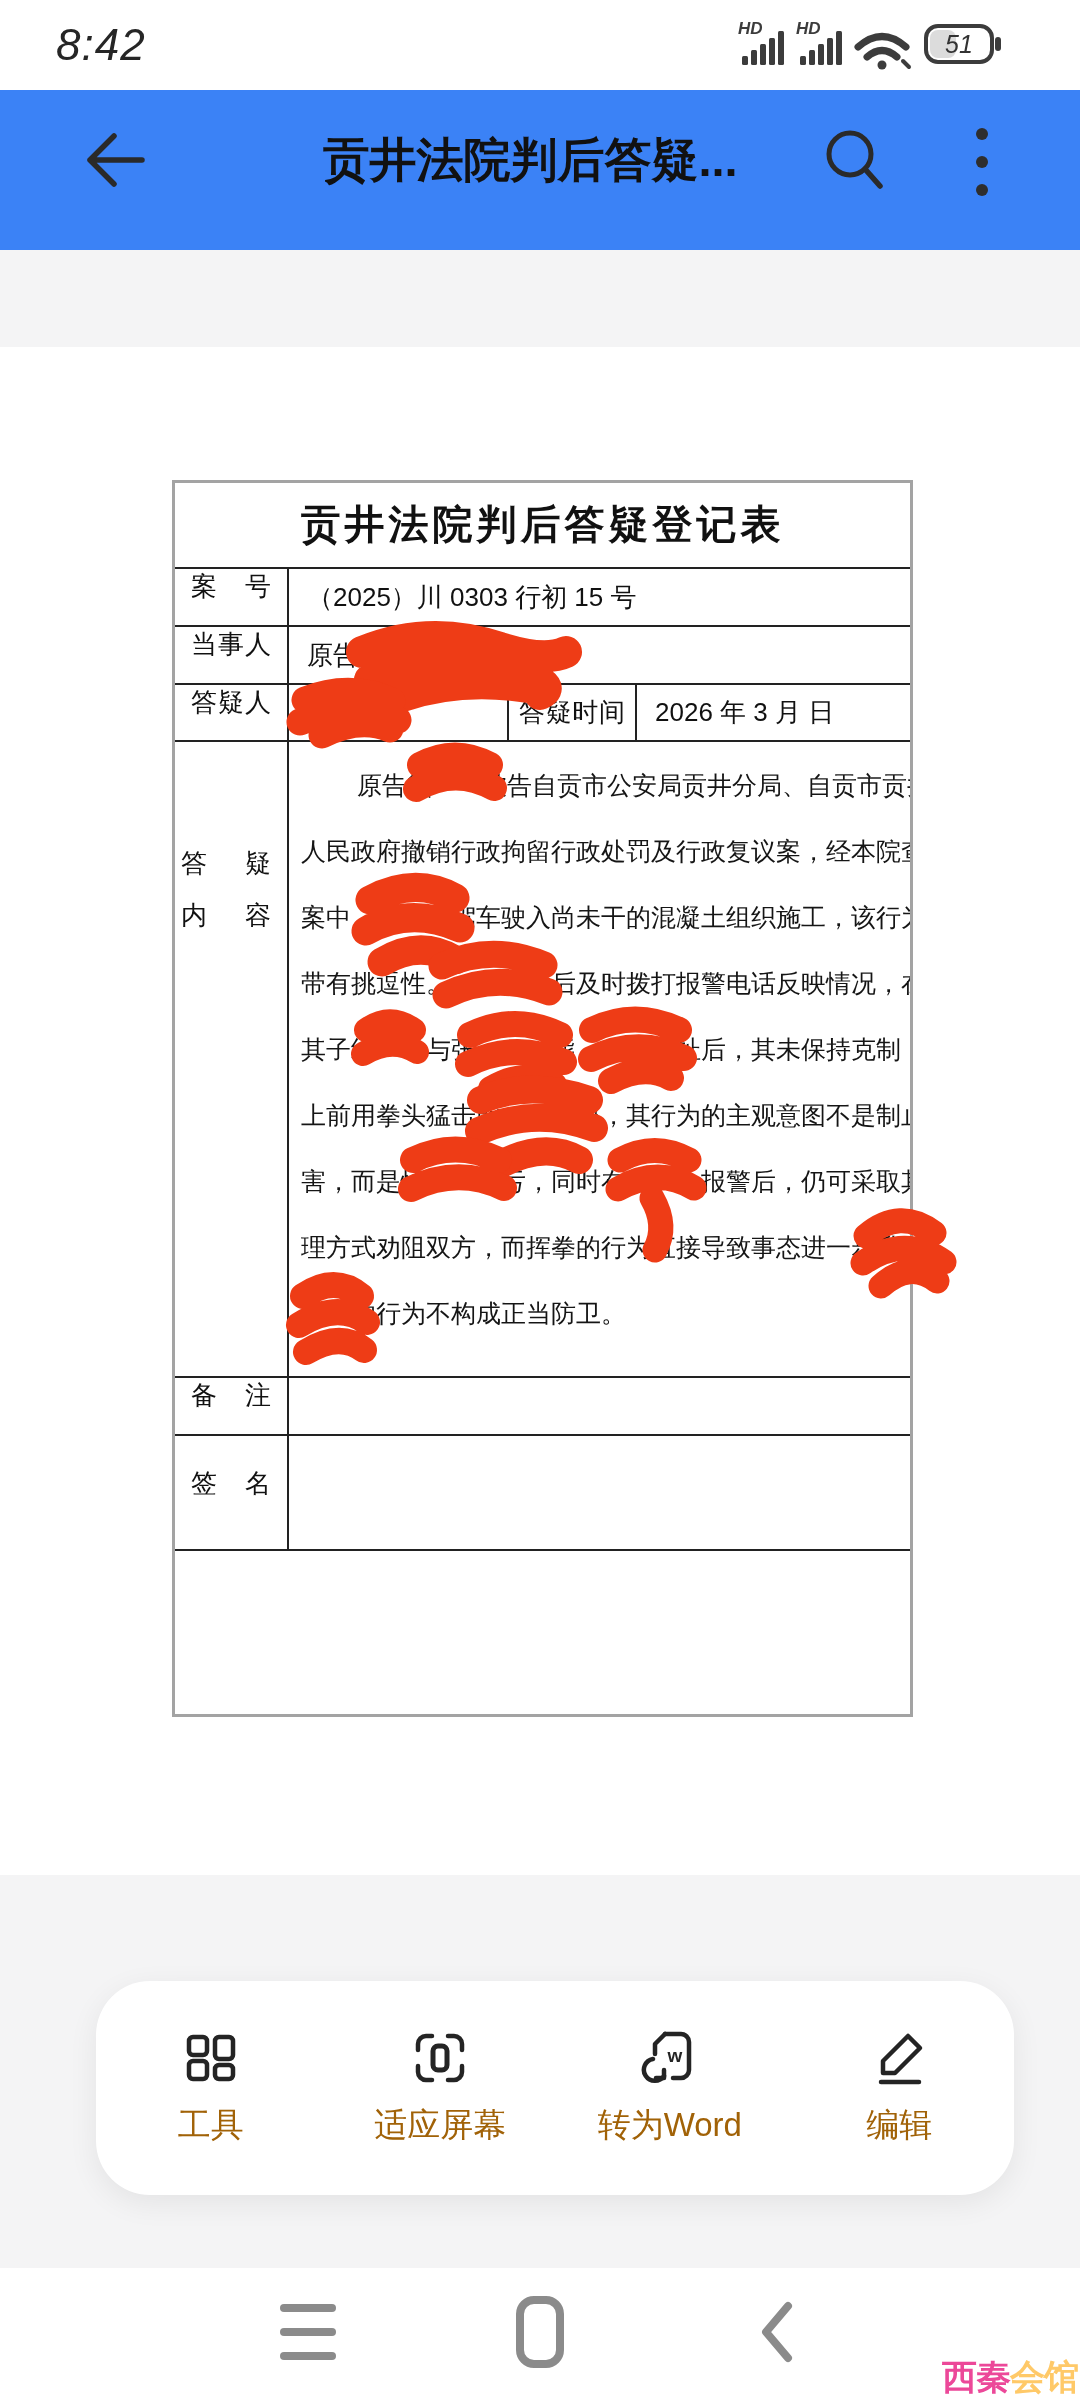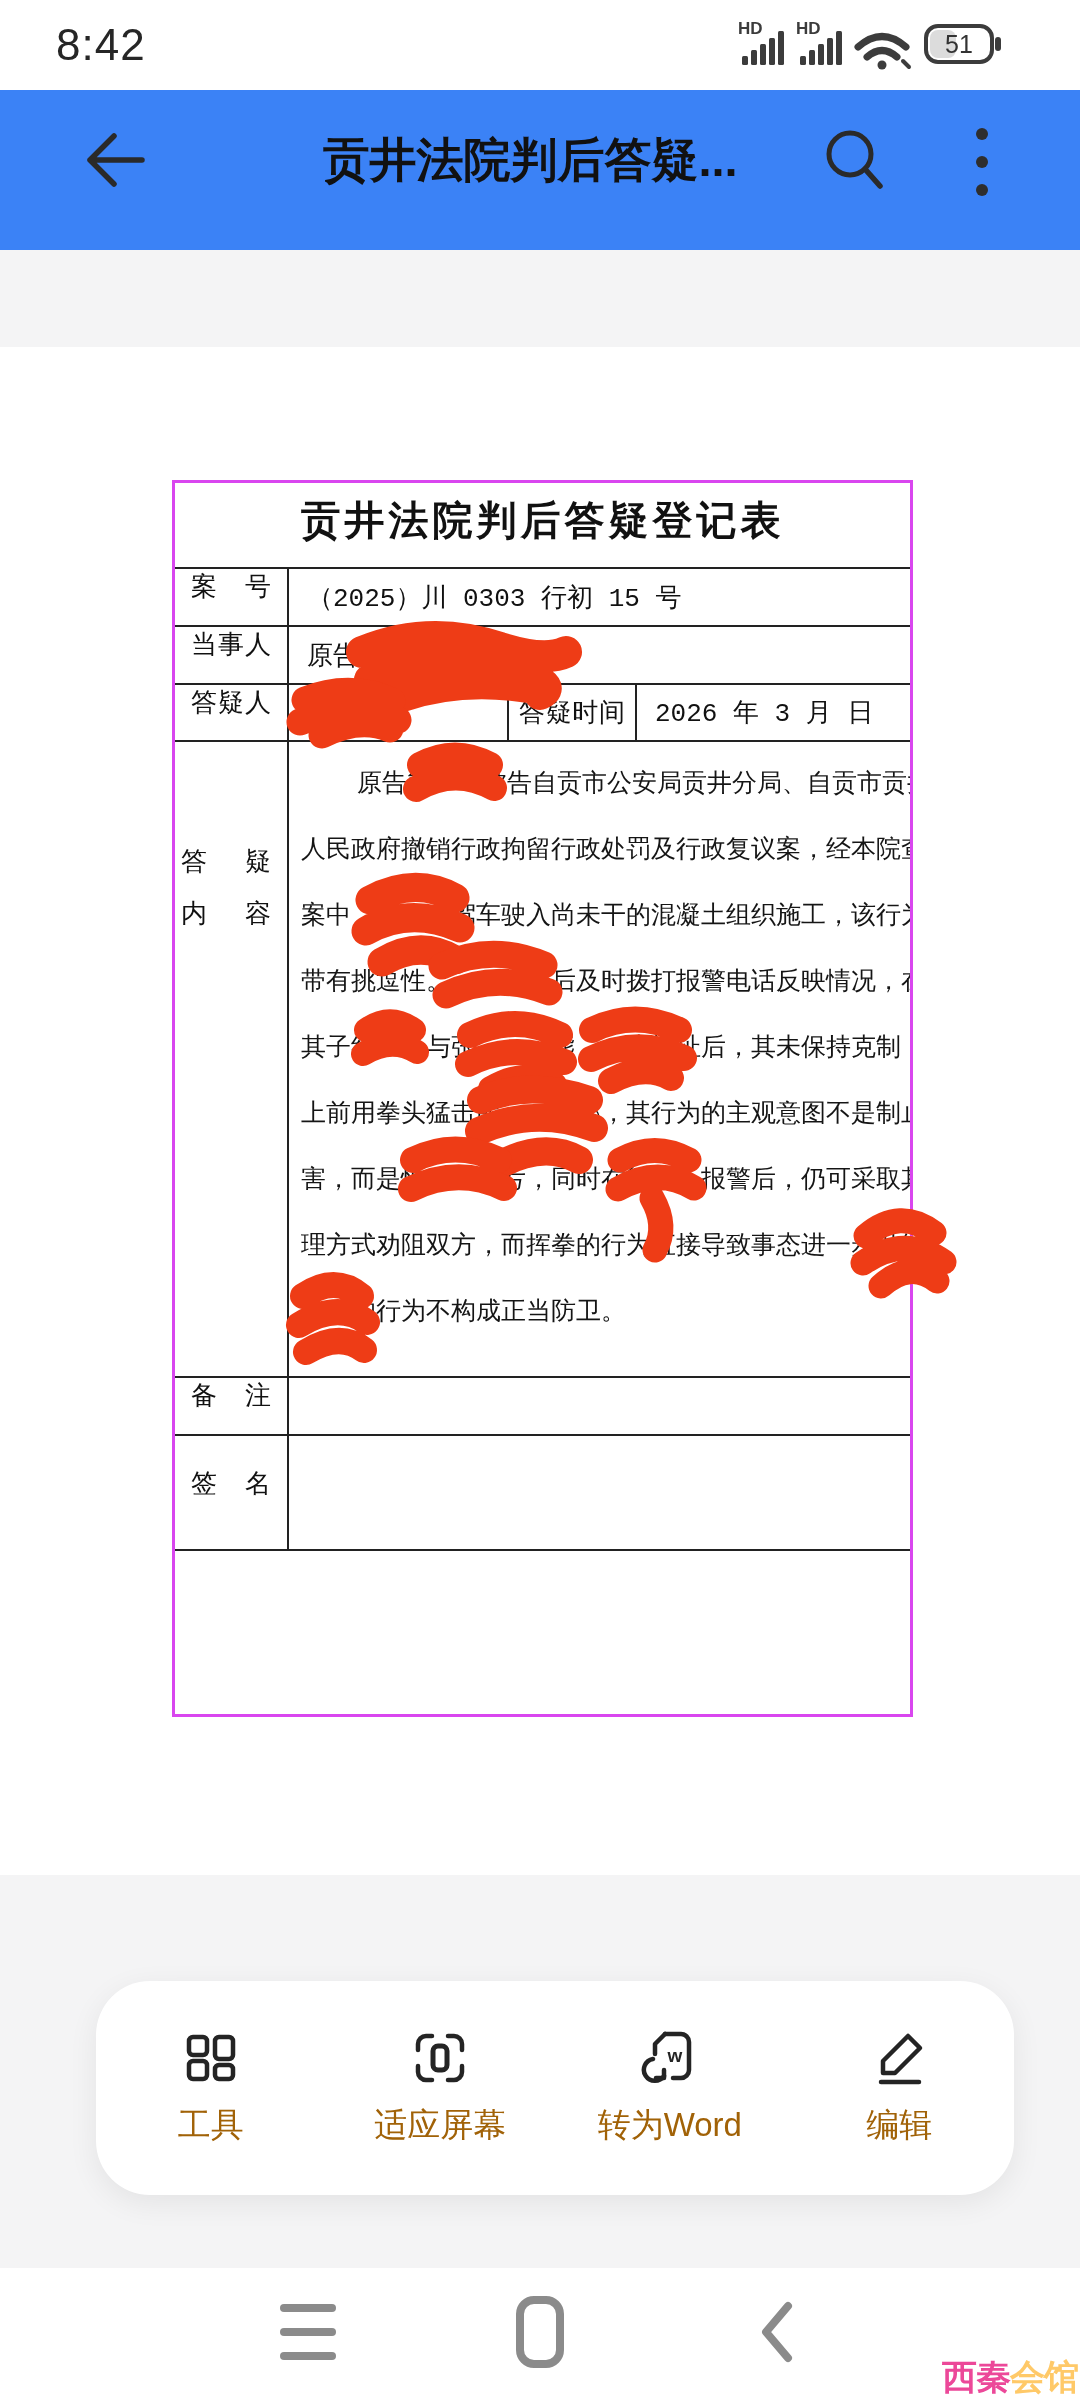--- a/index.html
+++ b/index.html
@@ -4,41 +4,41 @@
 <style>
   * { margin:0; padding:0; box-sizing:border-box; }
   html,body { background:#888; }
   .screen{
     position:relative; width:1080px; height:2400px; margin:0 auto;
     background:#ffffff; overflow:hidden;
     font-family:"Liberation Sans","DejaVu Sans",sans-serif;
     color:#1a1a1a;
   }
   
-  .statusbar{ position:absolute; left:0; top:0; width:1080px; height:90px; background:#fff; }
+  .statusbar{ position:absolute; left:0; top:0; width:1080px; height:90px; background:#fff;font-style:italic; }
   .time{ position:absolute; left:56px; top:20px; font-size:44px; font-weight:400; color:#262626; letter-spacing:1px; }
   .status-icons{ position:absolute; left:738px; top:10px; }
   
   .appbar{ position:absolute; left:0; top:90px; width:1080px; height:160px; background:#3b82f6; }
   .back-btn{ position:absolute; left:78px; top:36px; width:72px; height:68px; }
   .appbar-title{ position:absolute; left:250px; top:30px; width:560px; height:80px;
     font-size:47px; font-weight:700; color:#111; text-align:center; line-height:80px;
     white-space:nowrap; overflow:hidden; }
   .search-btn{ position:absolute; left:818px; top:32px; width:72px; height:76px; }
   .menu-btn{ position:absolute; left:962px; top:30px; width:40px; height:84px; }
   
   .gray-strip{ position:absolute; left:0; top:250px; width:1080px; height:97px; background:#f4f4f5; }
   .doc-area{ position:absolute; left:0; top:347px; width:1080px; height:1528px; background:#fff; }
   .bottom-gray{ position:absolute; left:0; top:1875px; width:1080px; height:393px; background:#f4f4f5; }
   .navbar{ position:absolute; left:0; top:2268px; width:1080px; height:132px; background:#fff; }
   
   .doc-table{
     position:absolute; left:172px; top:480px; width:741px; height:1237px;
-    border:3px solid #d946ef; background:#fff;
-    font-family:Liberation Mono, monospace; color:#111;
+    border:3px solid #a3a3a3; background:#fff;
+    font-family:Liberation Sans, sans-serif; color:#111;
   }
   .t-row{ display:flex; border-top:2px solid #222; }
   .t-title{ height:84px; line-height:82px; text-align:center; font-size:40px; font-weight:600; letter-spacing:4px; }
   .cell-label{
     width:114px; flex:0 0 114px; border-right:2px solid #222;
     font-size:26px; padding:0 16px;
     display:flex; flex-direction:column; justify-content:flex-start;
   }
   .jchar{ text-align:justify; text-align-last:justify; width:100%; }
   .cell-value{ flex:1; font-size:26px; display:flex; align-items:center; padding-left:18px; }

